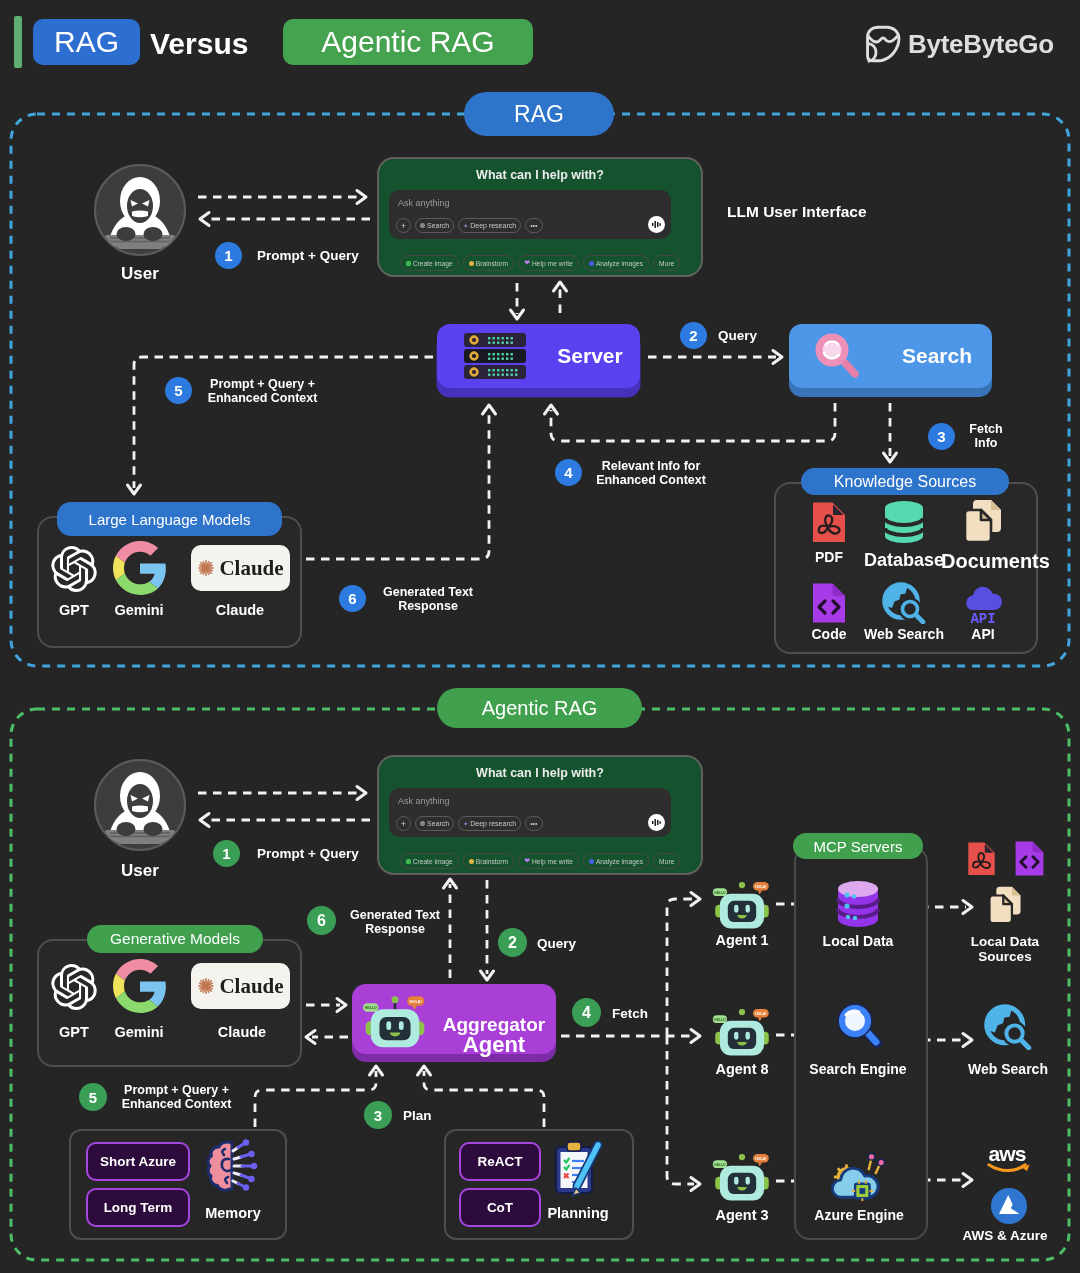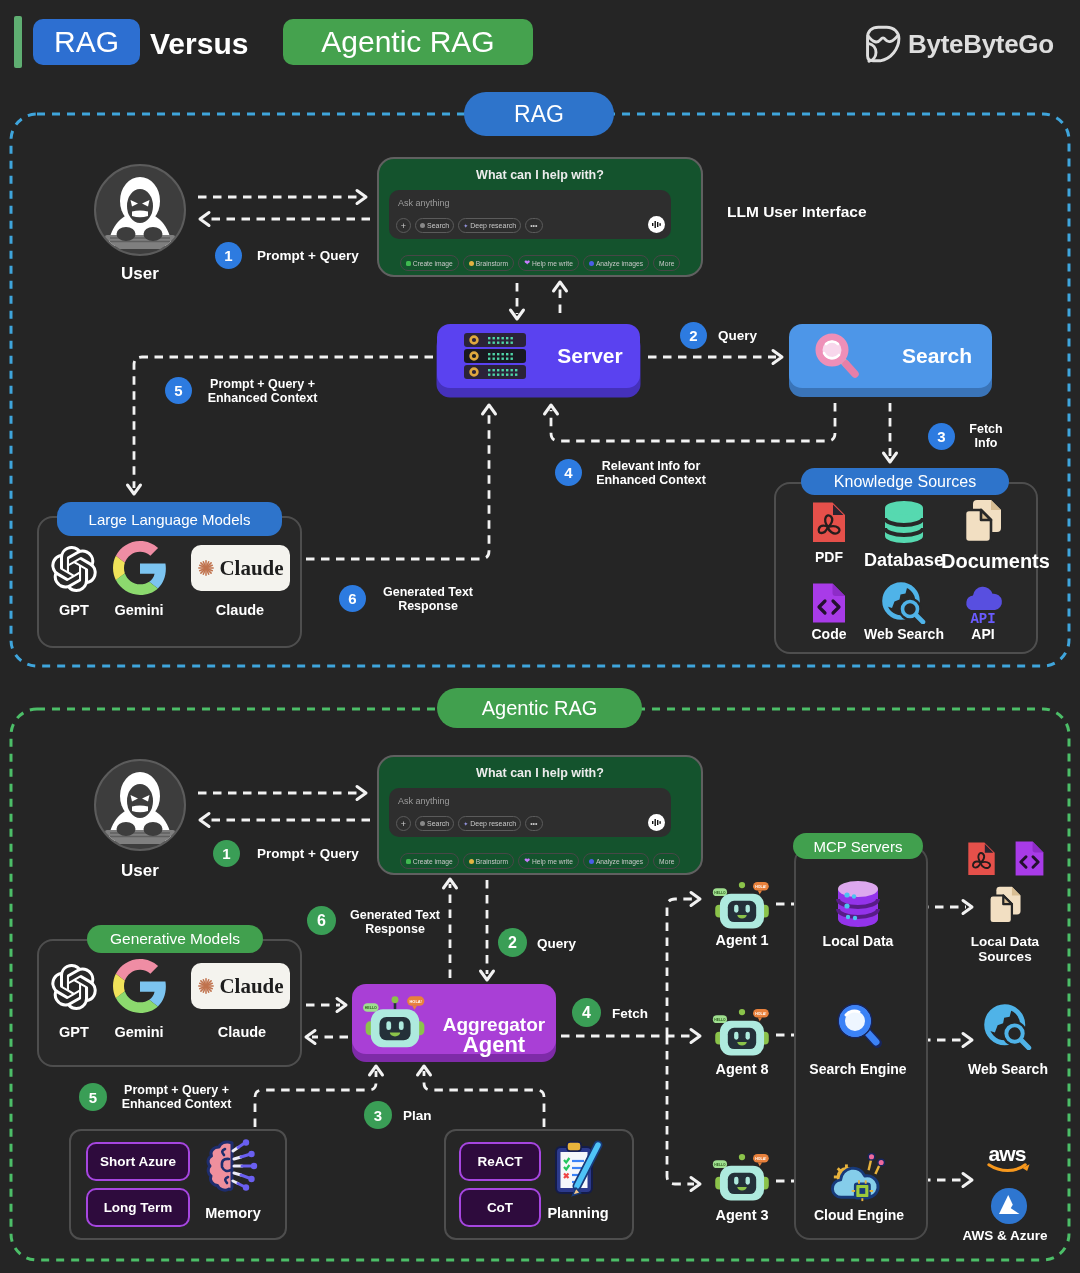--- a/index.html
+++ b/index.html
@@ -575,21 +575,21 @@
     <rect x="26" y="36" width="15" height="15" rx="2" fill="#9ccb3b" stroke="#173a7a" stroke-width="2.5"></rect>
     <rect x="30.5" y="40.5" width="6" height="6" fill="#173a7a"></rect>
     <g stroke="#e8b33c" stroke-width="2">
         <line x1="30" y1="32.5" x2="30" y2="36"></line>
         <line x1="37" y1="32.5" x2="37" y2="36"></line>
         <line x1="41" y1="43.5" x2="44.5" y2="43.5"></line>
         <line x1="33.5" y1="51" x2="33.5" y2="54"></line>
         <line x1="22.5" y1="43.5" x2="26" y2="43.5"></line>
       </g>
   </svg>
-  <div class="lab" style="left:808px;top:1208px;width:102px;font-size:14px;white-space:nowrap">Cloud Engine</div>
+  <div class="lab" style="left:808px;top:1208px;width:102px;font-size:14px;white-space:nowrap">Azure Engine</div>
 
   <svg class="abs" style="left:965px;top:840px" width="33" height="37" viewBox="0 0 40 44">
     <path d="M4 2.5 H23.5 L36 15 V42 H4 Z" fill="#e5504a"></path>
     <path d="M24 4.5 L34.5 15 H24 Z" fill="#2a2430"></path>
     <g stroke="#241d1d" stroke-width="2.3" fill="none" stroke-linecap="round">
         <path d="M19 27 C 13 19 18 12.5 22 16.5 C 25 19.5 22 25 19 27"></path>
         <path d="M19 27 C 28.5 24 33.5 30 28.5 33 C 24.5 35 19.5 31 19 27"></path>
         <path d="M19 27 C 15.5 35.5 8 34 10 28.5 C 11.5 24.5 17 25.5 19 27"></path>
       </g>
   </svg>

